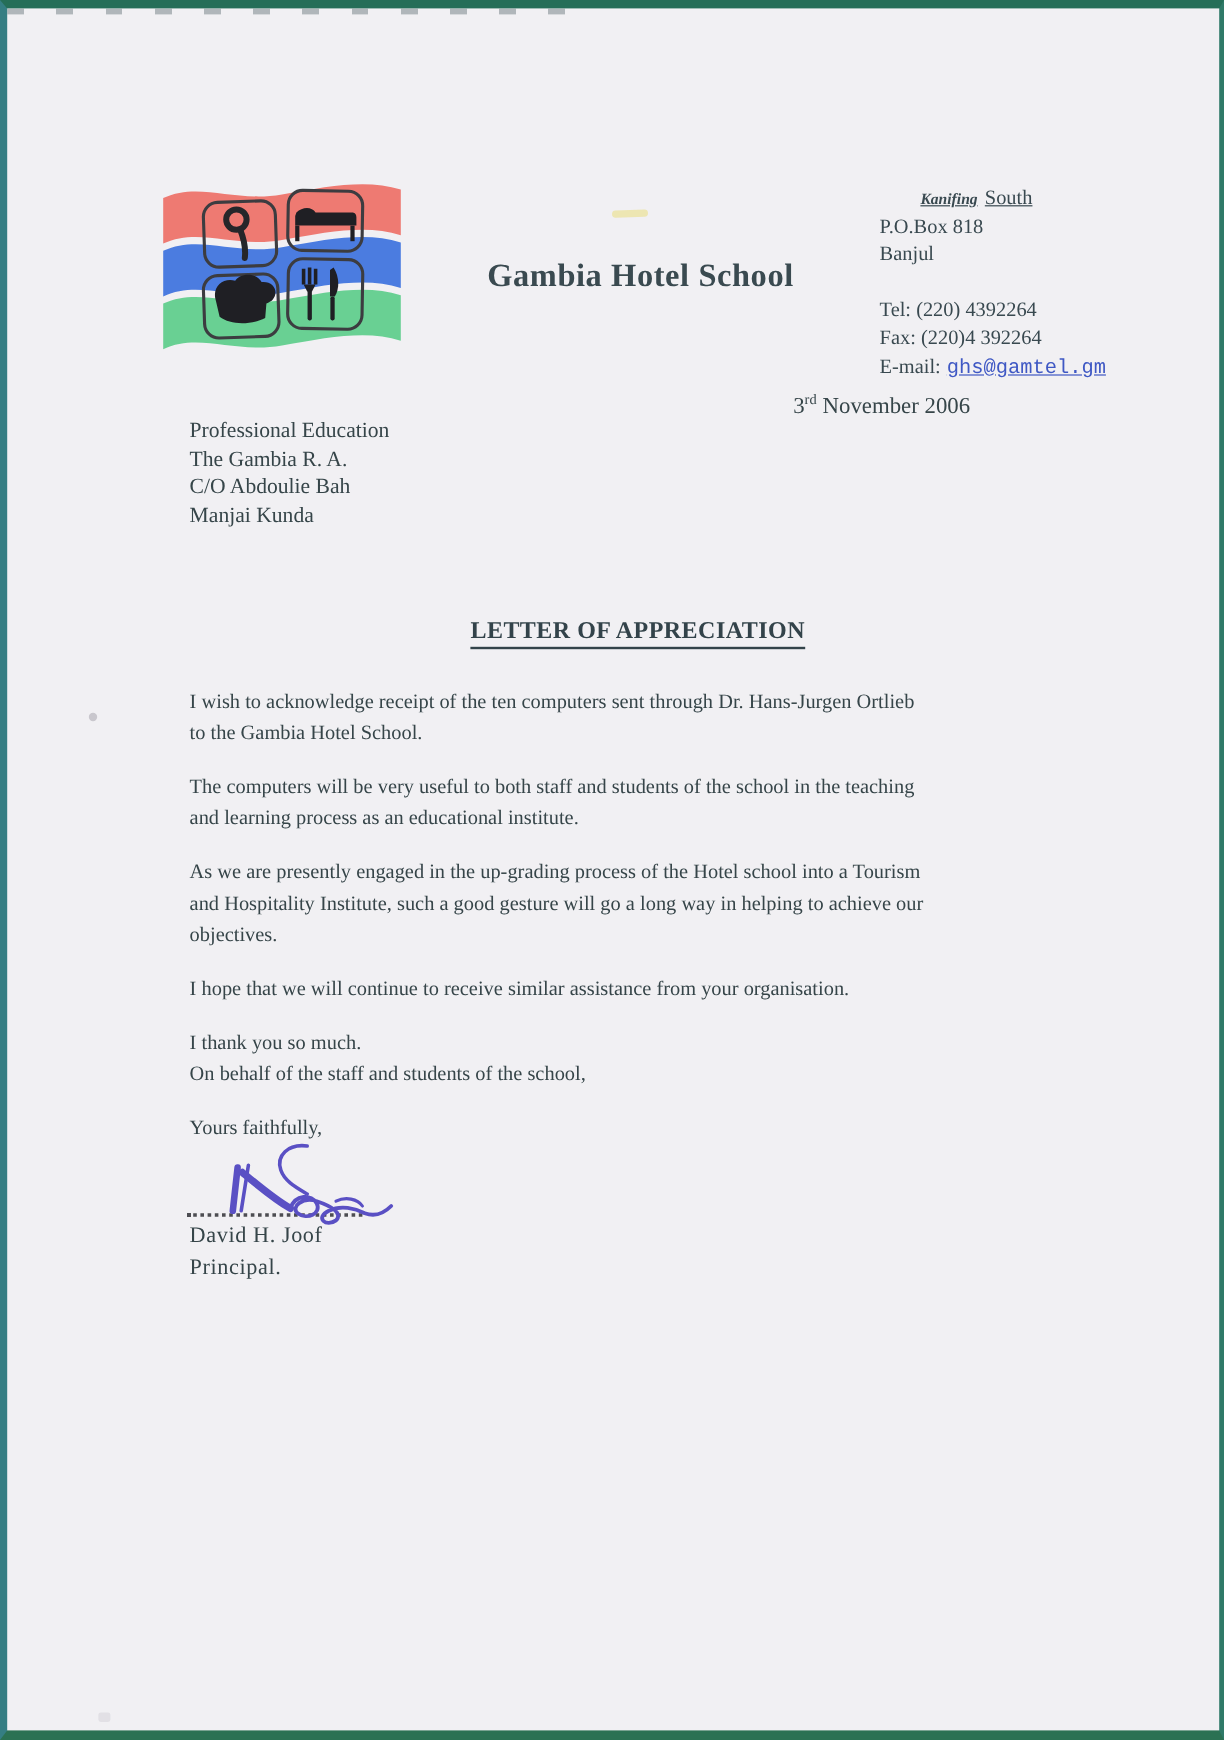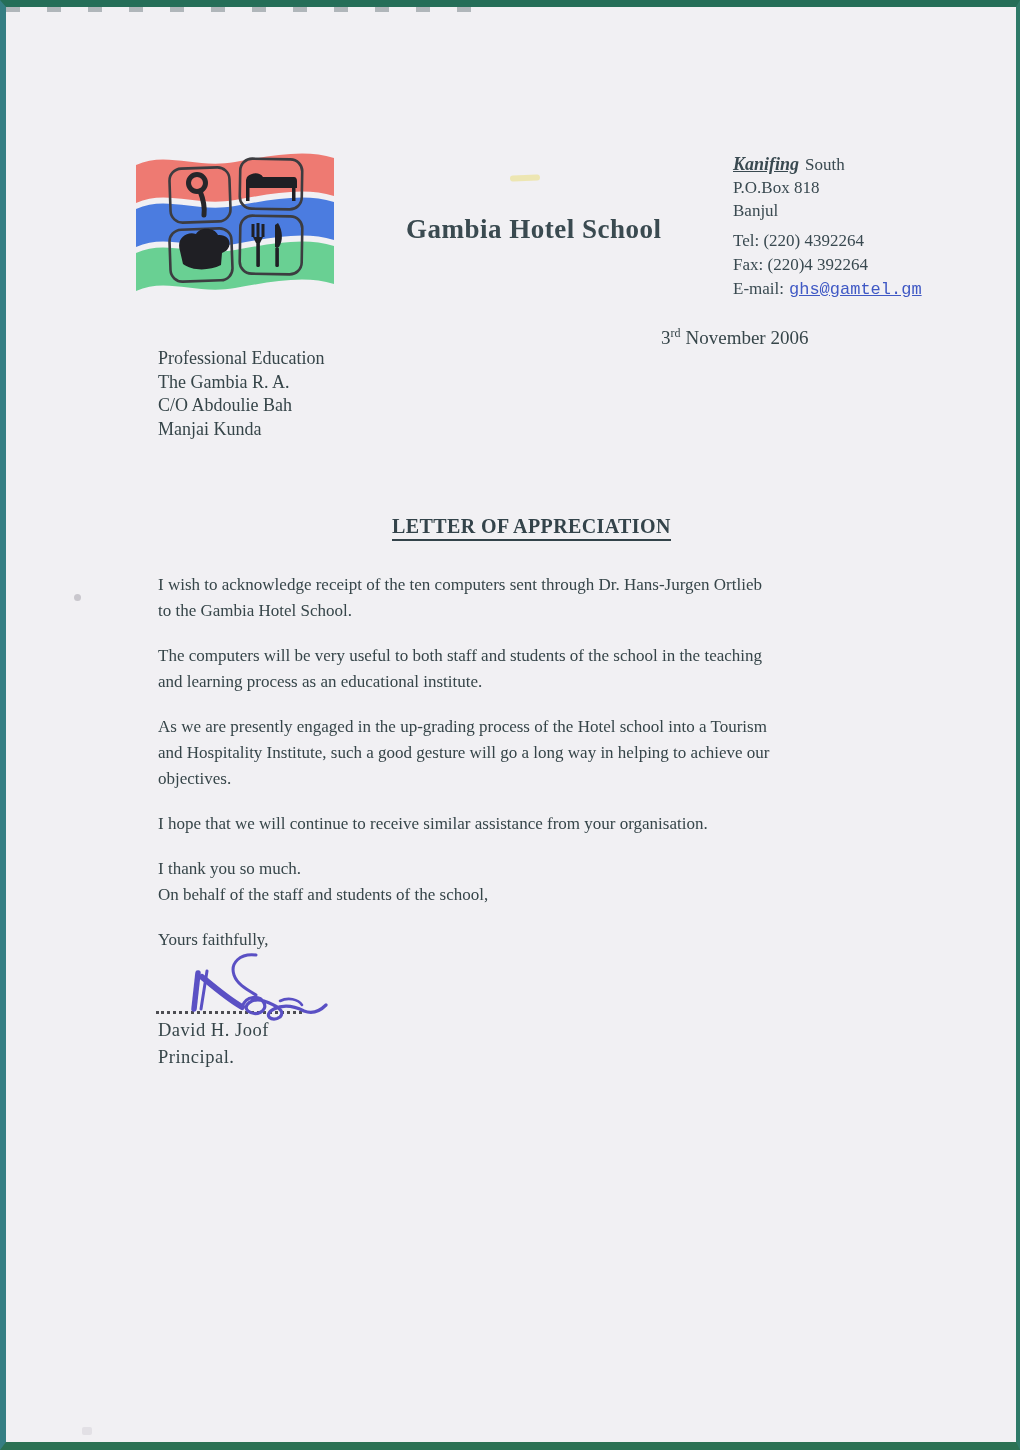--- a/index.html
+++ b/index.html
@@ -41,24 +41,25 @@
   
   .logo { left: 128px; top: 140px; }
   .school-name {
     left: 400px; top: 207px;
     font-size: 27px; font-weight: bold; color: #3a4a50;
     letter-spacing: .5px; white-space: nowrap;
   }
   .address { left: 727px; top: 146px; font-size: 17px; line-height: 23px; color: #394950; }
   .address .loc-name {
     font-weight: bold; font-style: italic; text-decoration: underline;
-    font-size: 18px;
-  }
-  .address .loc-suffix { margin-left: 6px; }
-  .address .contact { margin-top: 7px; line-height: 24px; }
+    font-size: 13px;
+    margin-left: 34px;
+  }
+  .address .loc-suffix { margin-left: 6px; text-decoration: underline; }
+  .address .contact { margin-top: 23px; line-height: 24px; }
   .email-link { text-decoration: underline; cursor: pointer; margin-left: 5px; font-family: Liberation Mono, monospace; }
 
   
   .date { left: 655px; top: 319px; font-size: 19px; white-space: nowrap; }
   .date sup { font-size: 12px; }
   .date .rest { margin-left: 5px; }
   .recipient { left: 152px; top: 340px; font-size: 18px; line-height: 23.5px; }
 
   
   .title {

